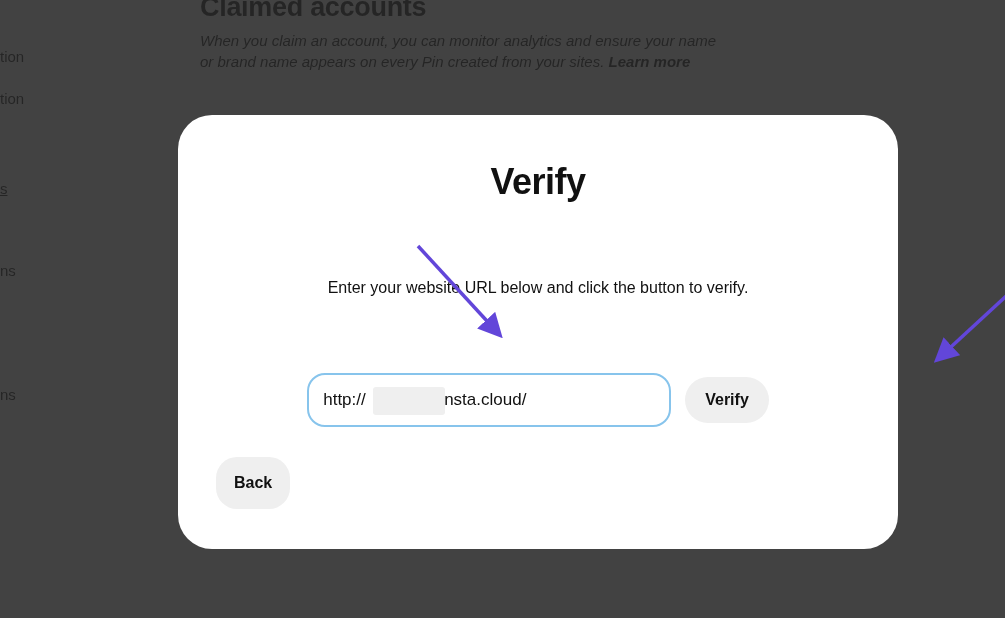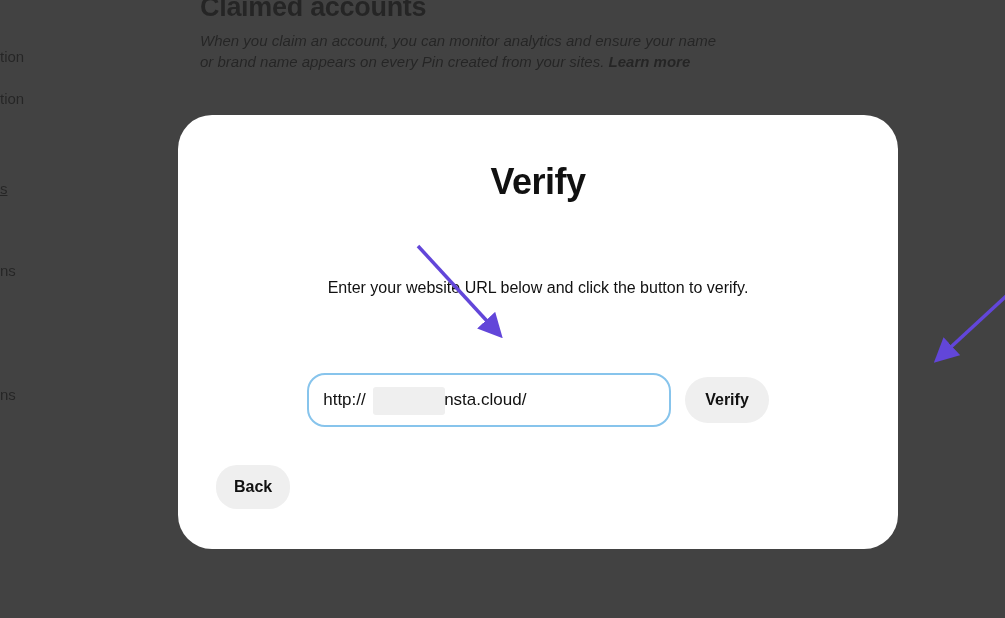--- a/index.html
+++ b/index.html
@@ -136,21 +136,21 @@
       font-size: 16px;
       font-weight: 700;
       color: #111;
       cursor: pointer;
       font-family: inherit;
     }
     .back-btn {
       position: absolute;
       left: 38px;
       bottom: 40px;
-      height: 44px;
+      height: 52px;
       padding: 0 18px;
       background: #efefef;
       border: none;
       border-radius: 21px;
       font-size: 16px;
       font-weight: 700;
       color: #111;
       cursor: pointer;
       font-family: inherit;
     }

